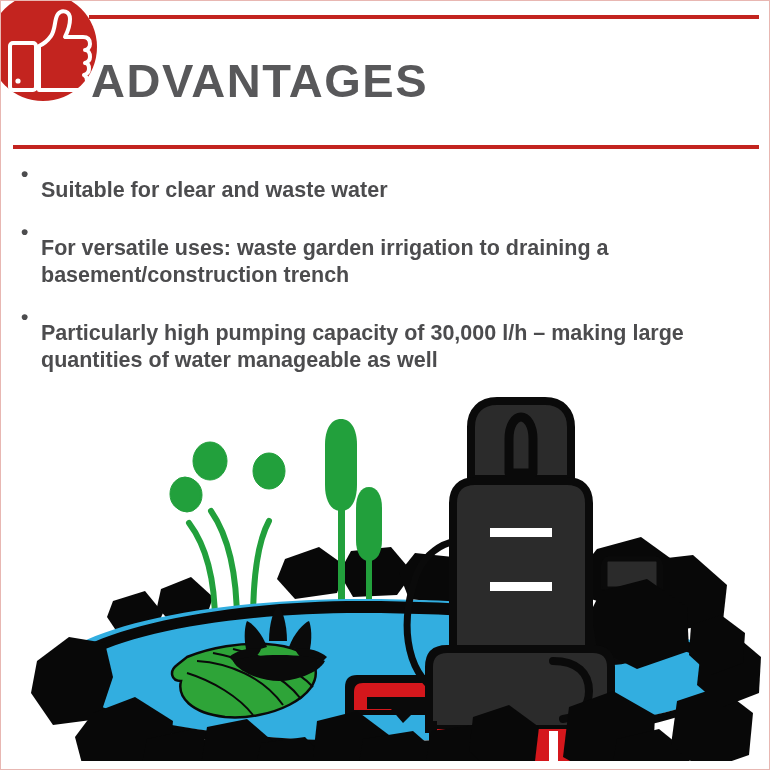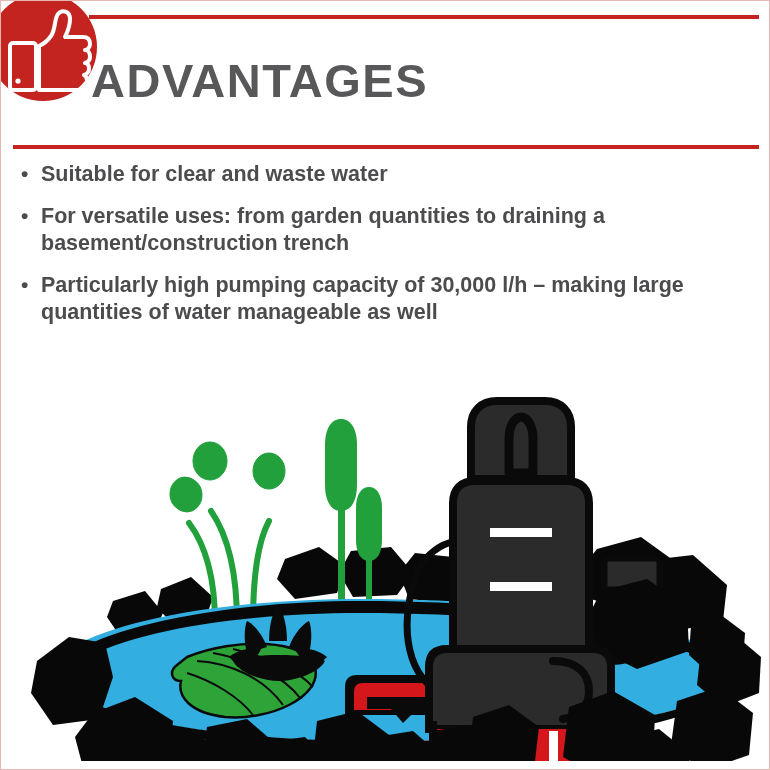--- a/index.html
+++ b/index.html
@@ -56,21 +56,21 @@
     font-weight:bold;
     line-height:1.28;
   }
   .bullet .dot{
     flex:0 0 auto;
     width:20px;
     font-size:21px;
     line-height:1.28;
     color:#4c4c4e;
   }
-  .bullet .txt{flex:1 1 auto;}
+  .bullet .txt{flex:1 1 auto;margin-top:16px;}
 
   
   .illus{
     position:absolute;left:0;top:360px;width:770px;height:400px;
   }
   .illus svg{display:block;}
 </style>
 </head>
 <body>
 
@@ -112,21 +112,21 @@
 
   <div class="bullets">
 
     <div class="bullet">
       <span class="dot">•</span>
       <span class="txt">Suitable for clear and waste water</span>
     </div>
 
     <div class="bullet">
       <span class="dot">•</span>
-      <span class="txt">For versatile uses: from garden quantities to draining a basement/construction trench</span>
+      <span class="txt">For versatile uses: waste garden irrigation to draining a basement/construction trench</span>
     </div>
 
     <div class="bullet">
       <span class="dot">•</span>
       <span class="txt">Particularly high pumping capacity of 30,000 l/h – making large quantities of water manageable as well</span>
     </div>
 
   </div>
 
   <div class="illus">

